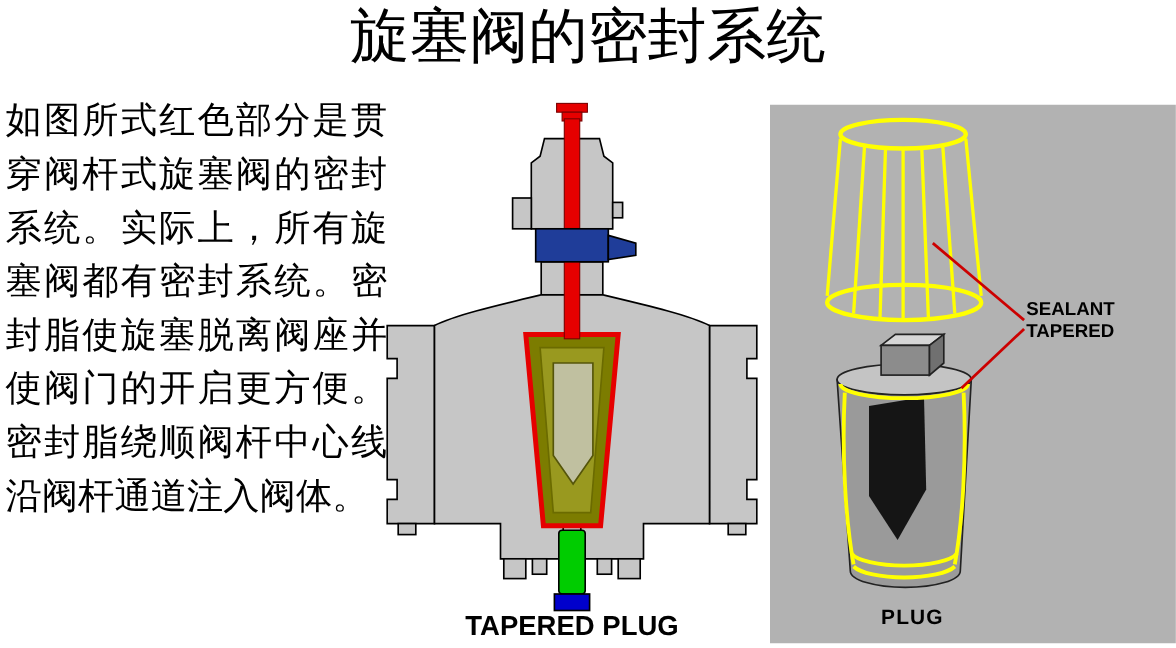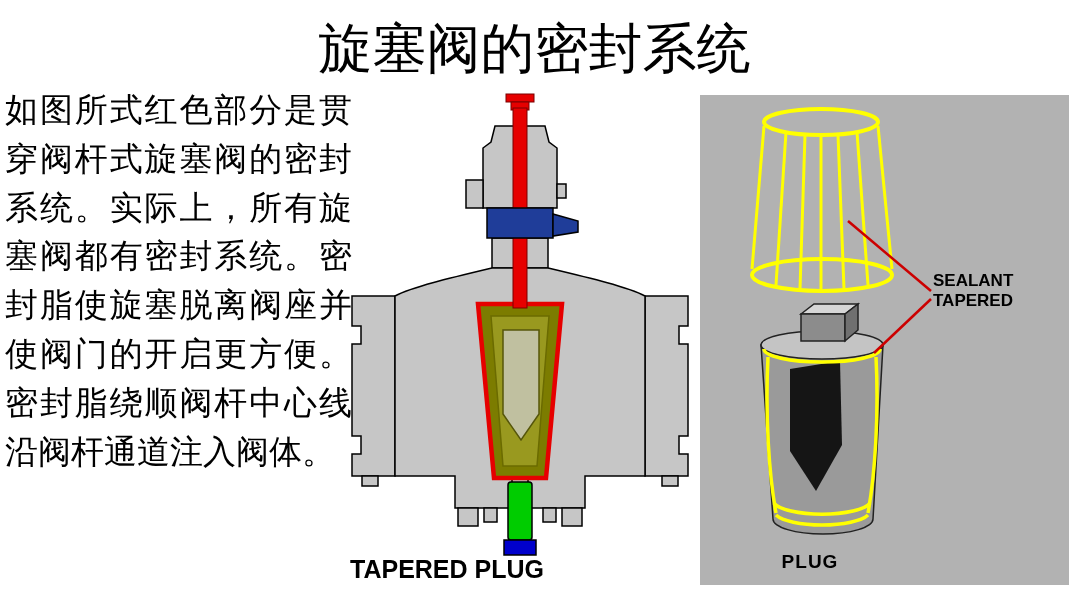--- a/index.html
+++ b/index.html
@@ -10,40 +10,40 @@
     background: #ffffff;
     overflow: hidden;
     font-family: "Liberation Serif", "DejaVu Serif", serif;
     color: #000;
   }
   .abs { position: absolute; }
   #title {
     top: 0; left: 0; width: 1069px;
     text-align: center;
     font: 400 54px/1.25 "Liberation Serif", "DejaVu Serif", serif;
-    margin-top: 16px;
   }
   #desc {
     left: 5px; top: 86px; width: 347px;
     font: 400 33px/1.48 "Liberation Serif", "DejaVu Serif", serif;
     text-align: justify;
   }
   #valve-svg { left: 350px; top: 90px; }
   #panel-svg { left: 700px; top: 95px; }
   #caption-center {
     left: 350px; top: 556px; width: 340px;
+    text-align: center;
     font: 700 25px/1.1 "Liberation Sans", "DejaVu Sans", sans-serif;
   }
   #label-grooves {
     left: 933px; top: 271px; width: 118px;
     font: 700 17px/1.2 "Liberation Sans", "DejaVu Sans", sans-serif;
   }
   #label-plug {
-    left: 750px; top: 551px; width: 120px;
-    text-align: center; letter-spacing: 1px;
+    left: 801px; top: 551px; width: 120px;
+    text-align: left; letter-spacing: 1px;
     font: 700 19px/1.2 "Liberation Sans", "DejaVu Sans", sans-serif;
   }
 </style>
 </head>
 <body>
 
 <div id="title" class="abs">旋塞阀的密封系统</div>
 
 <div id="desc" class="abs">如图所式红色部分是贯穿阀杆式旋塞阀的密封系统。实际上，所有旋塞阀都有密封系统。密封脂使旋塞脱离阀座并使阀门的开启更方便。密封脂绕顺阀杆中心线沿阀杆通道注入阀体。</div>
 

